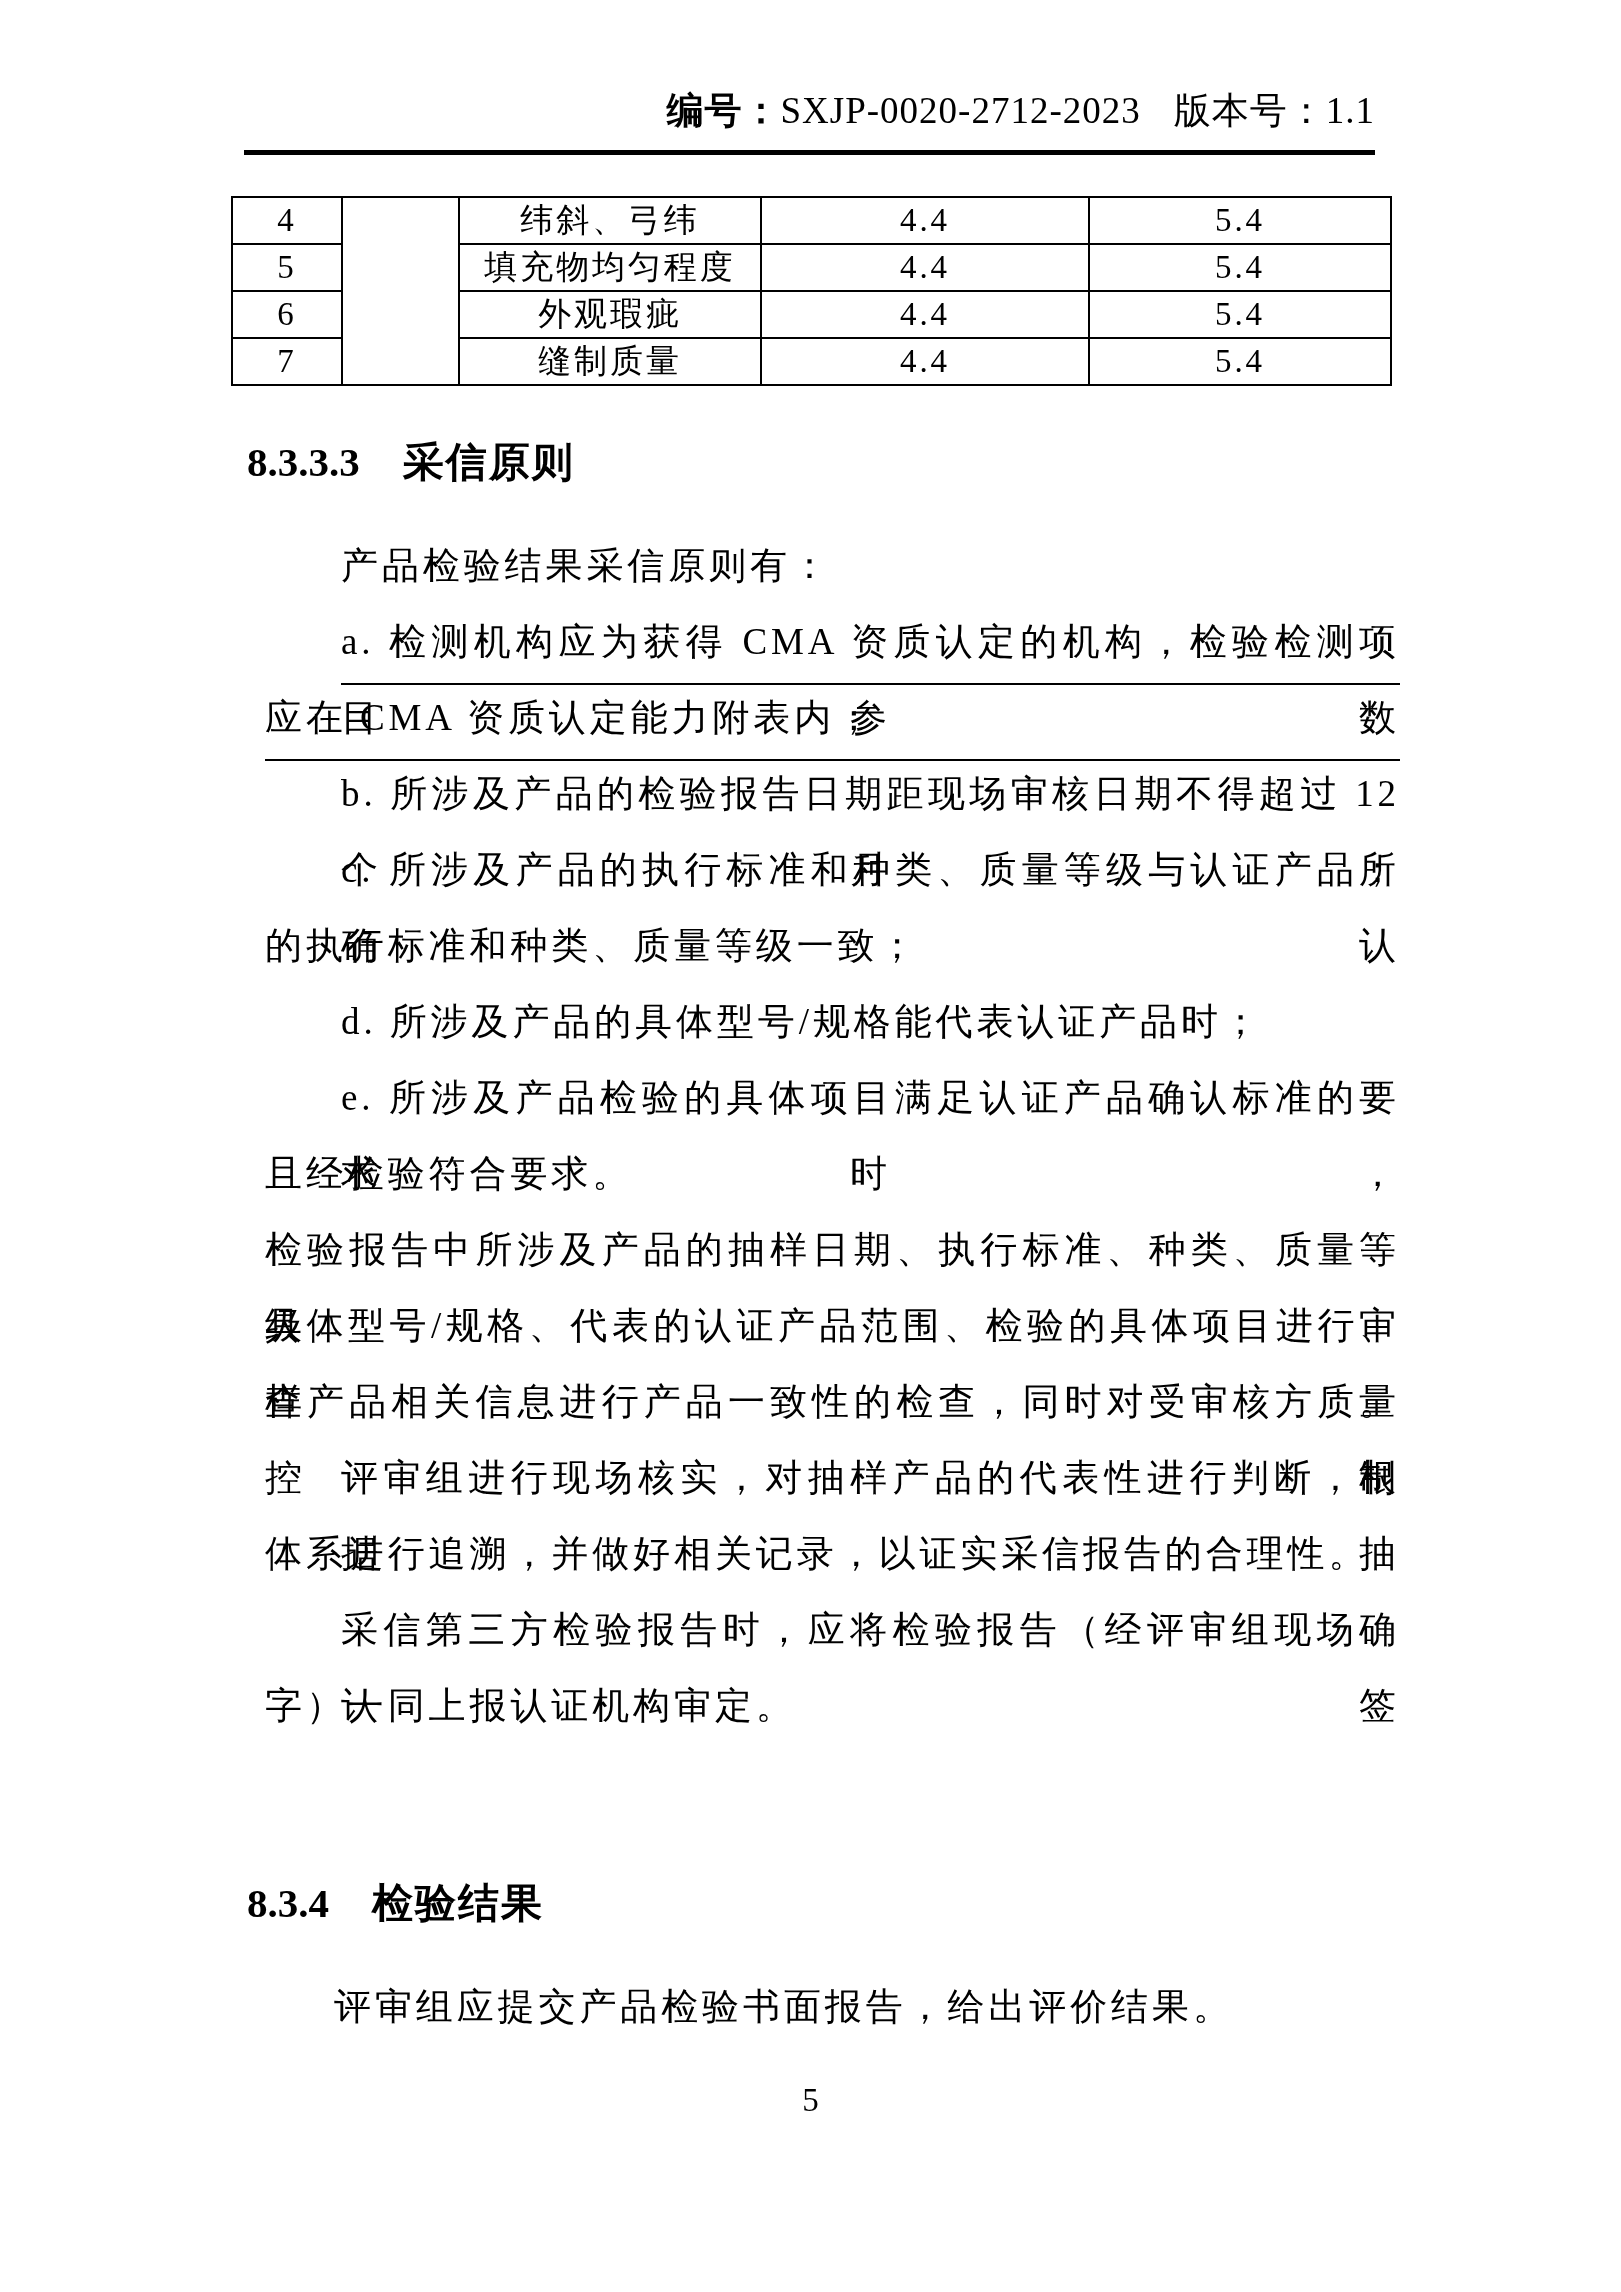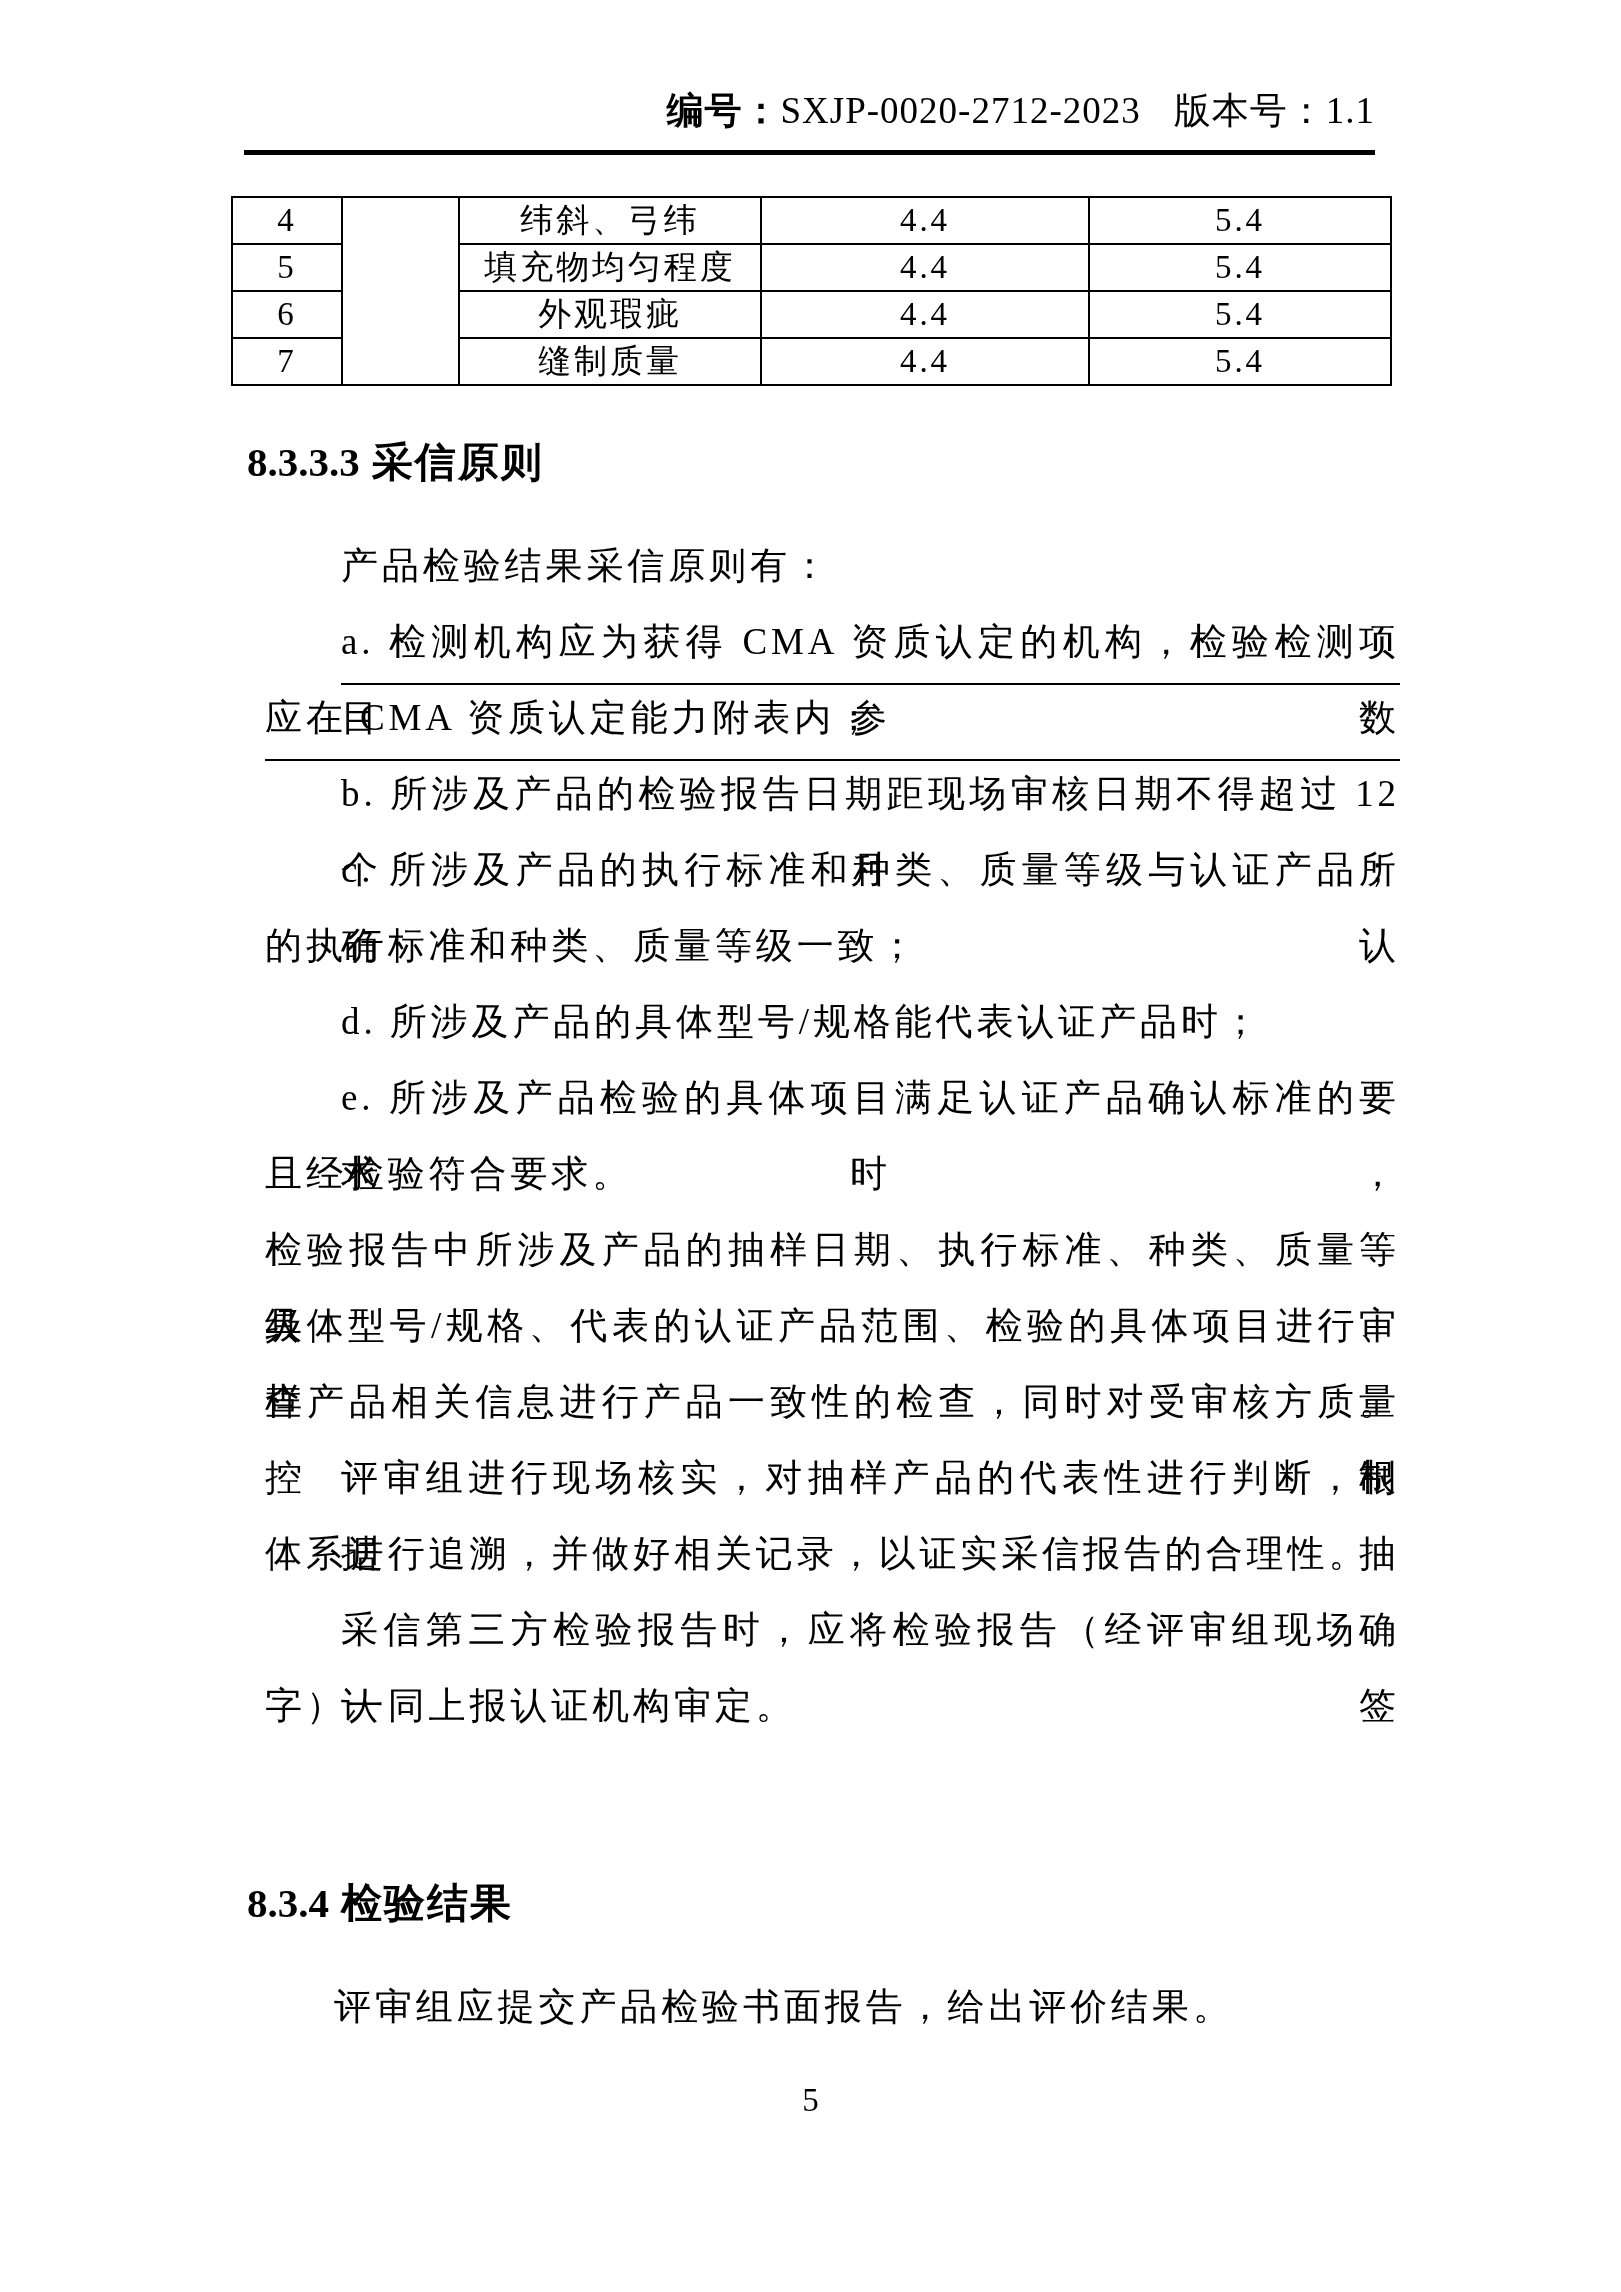--- a/index.html
+++ b/index.html
@@ -52,21 +52,21 @@
     position:absolute;
     left:247px;
     height:59px;line-height:59px;
     font-size:41px;
     font-weight:bold;
     letter-spacing:2px;
     white-space:nowrap;
   }
   .heading-1{top:433px;}
   .heading-2{top:1874px;}
-  .section-heading .num{margin-right:12px;letter-spacing:0;}
+  .section-heading .num{margin-right:43px;letter-spacing:0;}
   
   .body-block{
     position:absolute;
     left:265px;top:528px;
     width:1135px;
   }
   .line{
     height:76px;
     line-height:76px;
     font-size:37px;

